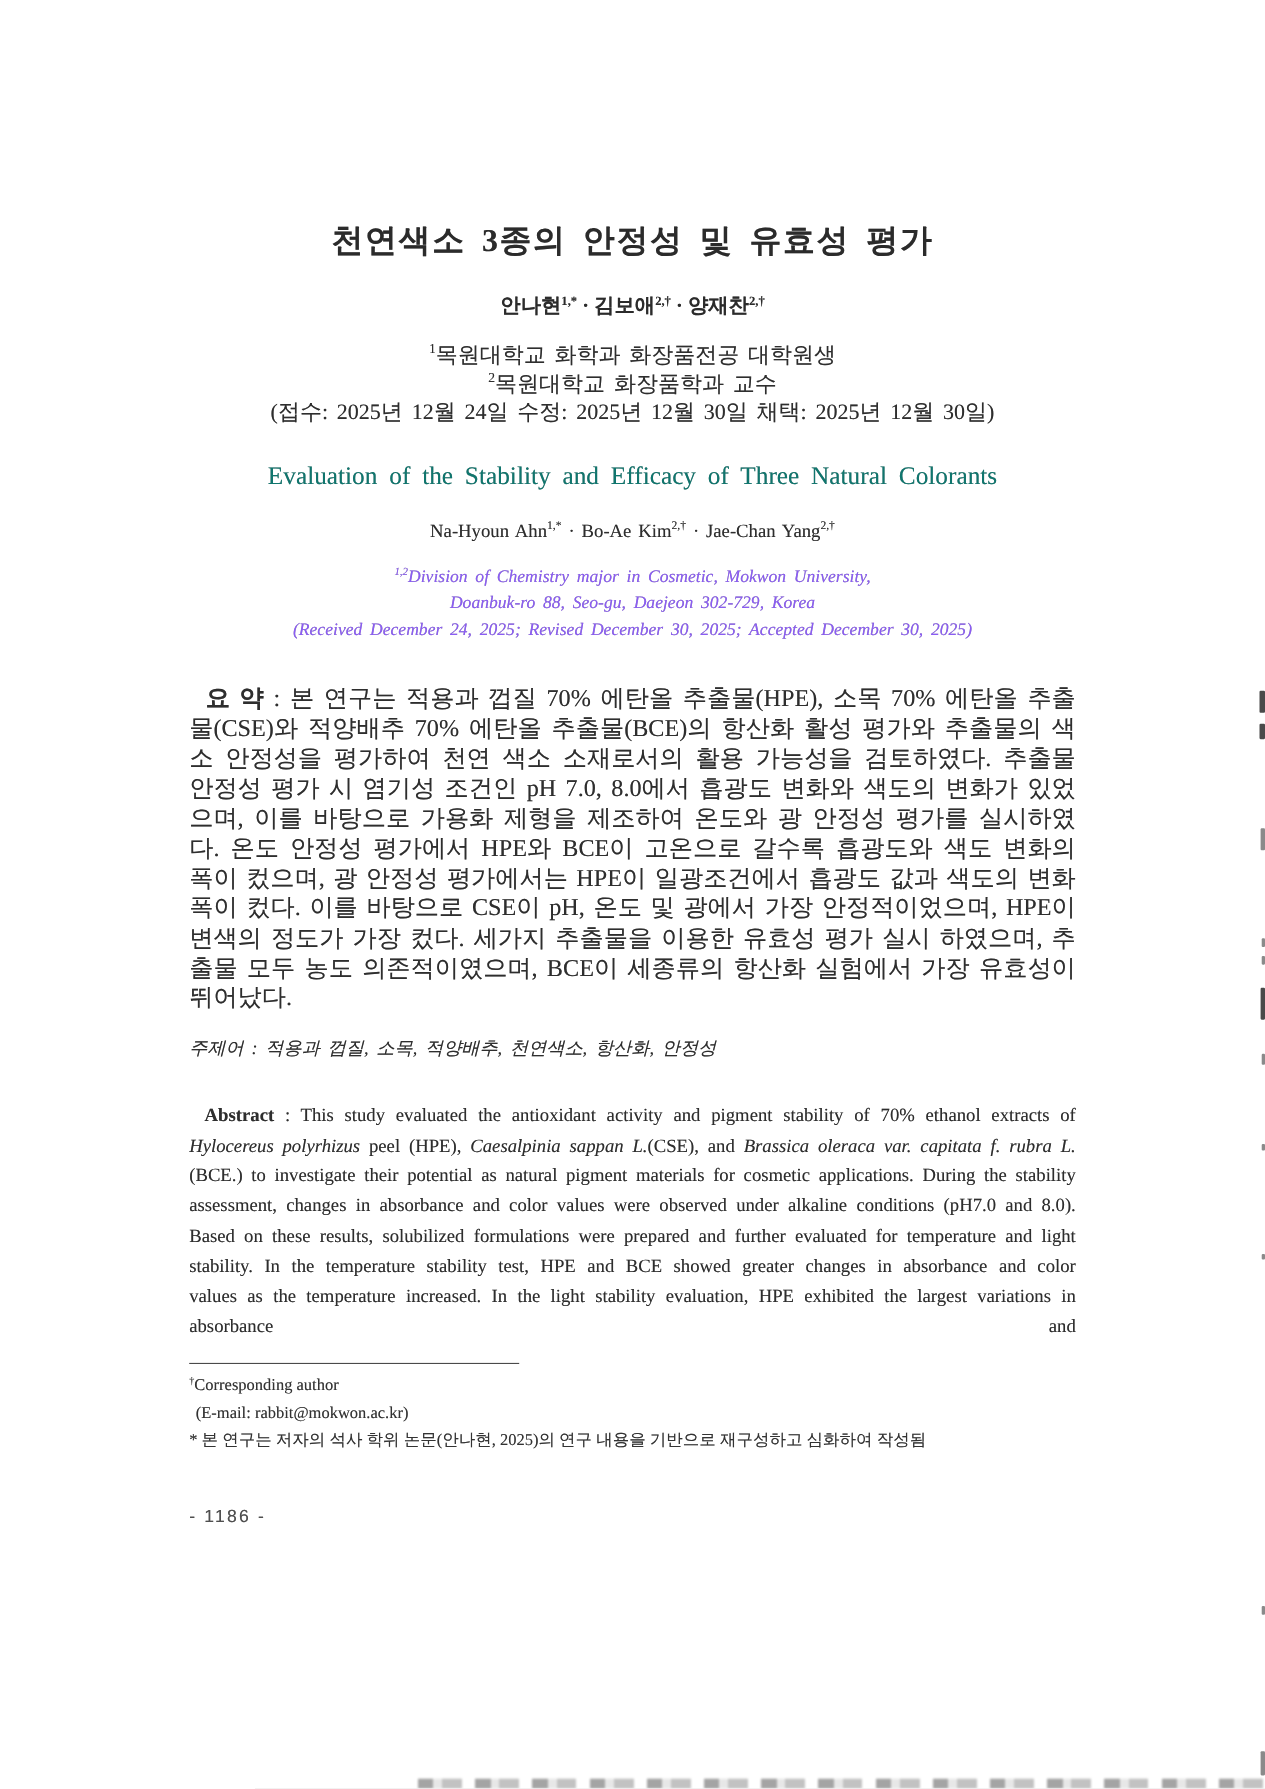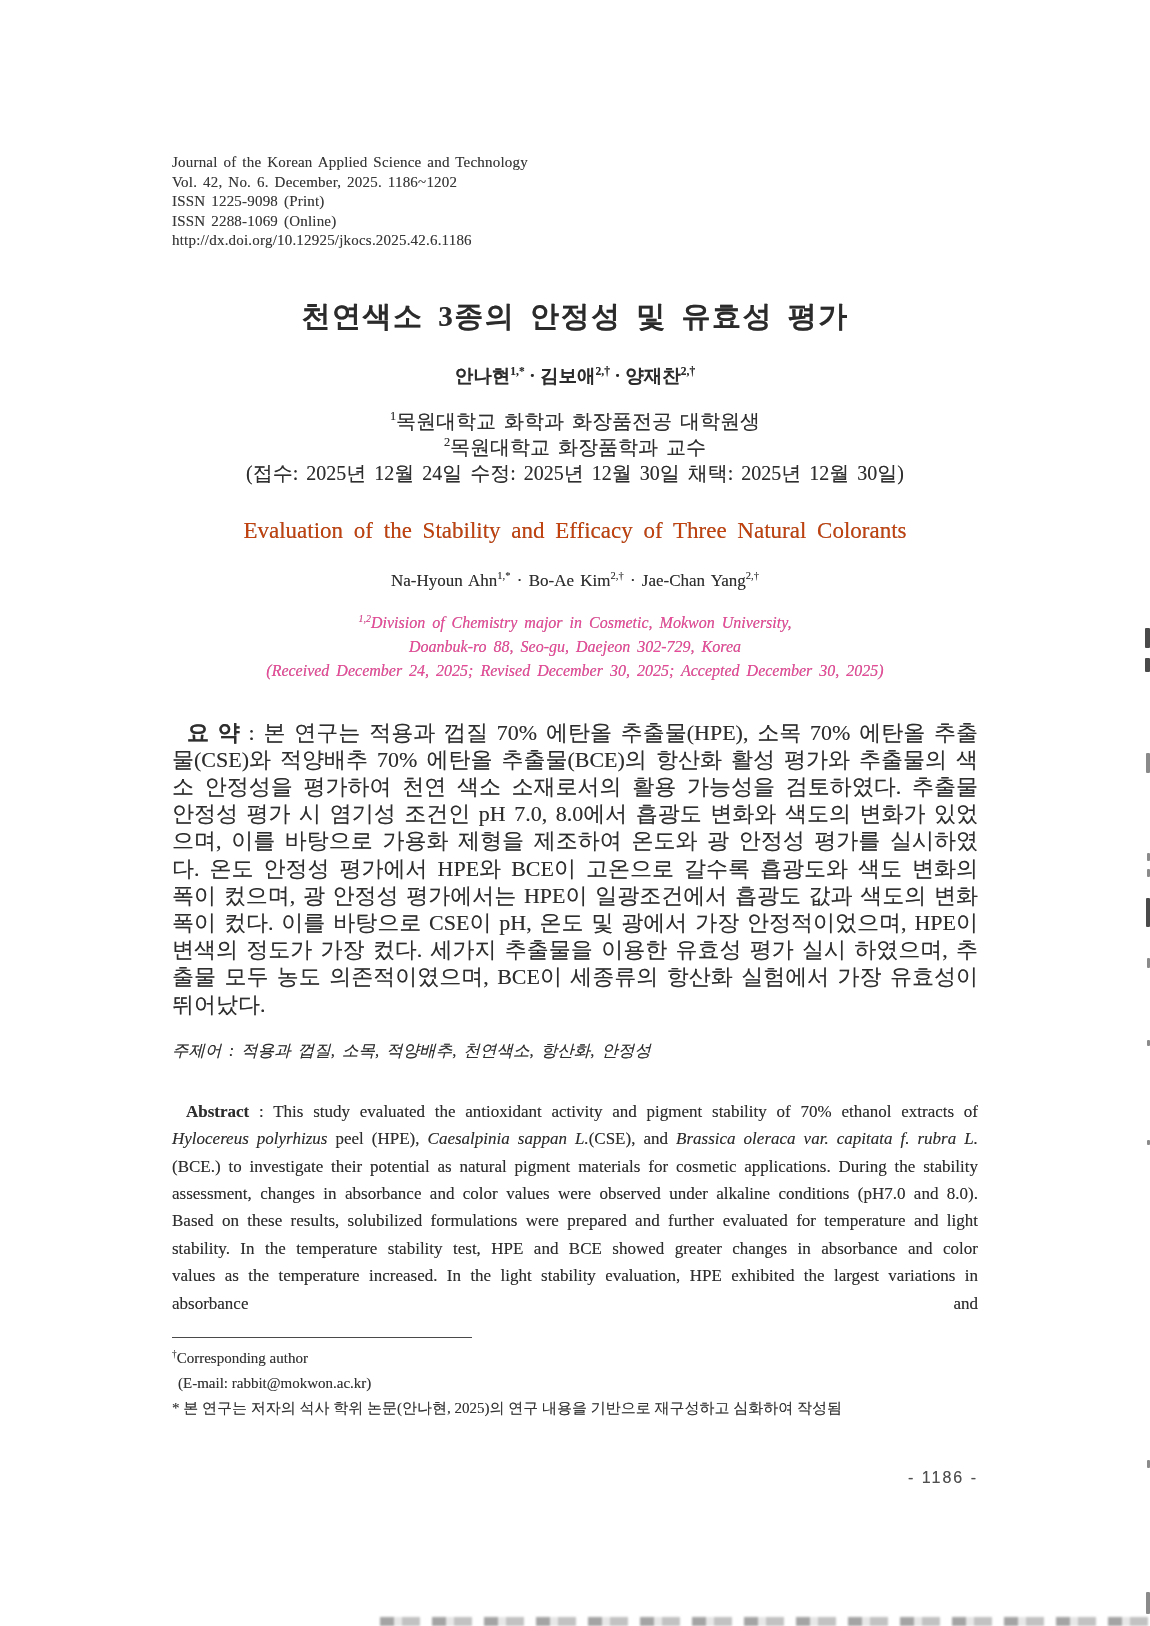--- a/index.html
+++ b/index.html
@@ -51,36 +51,36 @@
     line-height: 26px;
     word-spacing: 3px;
   }
   
   .title-en {
     margin-top: 30px;
     text-align: center;
     font-size: 23px;
     line-height: 30px;
     word-spacing: 5px;
-    color: #c2410c;
+    color: #0f766e;
   }
   .authors-en {
     margin-top: 25px;
     text-align: center;
     font-size: 17px;
     word-spacing: 2px;
   }
   .affil-en {
     margin-top: 20px;
     text-align: center;
     font-style: italic;
     font-size: 16px;
     line-height: 24px;
     word-spacing: 3px;
-    color: #ec4899;
+    color: #8b5cf6;
   }
   
   .abstract-ko {
     margin-top: 36px;
     font-size: 22px;
     line-height: 27.2px;
     text-align: justify;
     text-indent: 15px;
     word-spacing: 2px;
     word-break: break-all;
@@ -111,21 +111,21 @@
   }
   .footnotes {
     margin-top: 6px;
     font-size: 15px;
     line-height: 25px;
     color: #333;
   }
   .footnotes .fn-email { padding-left: 6px; }
   .page-number {
     margin-top: 48px;
-    text-align: right;
+    text-align: left;
     font-size: 16px;
     letter-spacing: 2px;
     color: #4f4f4f;
     font-family: "Liberation Sans", "DejaVu Sans", sans-serif;
   }
   sup { font-size: 0.62em; line-height: 0; }
   
   .artifact { position: absolute; background: #4a4a4a; border-radius: 1px; }
   .artifact.faint { background: #8a8a8a; }
   .bottom-smudge {
@@ -141,27 +141,20 @@
     );
     filter: blur(1.1px);
   }
 </style>
 </head>
 <body>
 
 <div class="page">
   <div class="content">
 
-    <div class="journal-header">
-      <div>Journal of the Korean Applied Science and Technology</div>
-      <div>Vol. 42, No. 6. December, 2025. 1186~1202</div>
-      <div>ISSN 1225-9098 (Print)</div>
-      <div>ISSN 2288-1069 (Online)</div>
-      <div>http://dx.doi.org/10.12925/jkocs.2025.42.6.1186</div>
-    </div>
 
     <div class="title-ko">천연색소 3종의 안정성 및 유효성 평가</div>
 
     <div class="authors-ko"><span>안나현</span><sup>1,*</sup><span> · </span><span>김보애</span><sup>2,†</sup><span> · </span><span>양재찬</span><sup>2,†</sup></div>
 
     <div class="affil-ko">
       <div><sup>1</sup><span>목원대학교 화학과 화장품전공 대학원생</span></div>
       <div><sup>2</sup><span>목원대학교 화장품학과 교수</span></div>
       <div>(접수: 2025년 12월 24일 수정: 2025년 12월 30일 채택: 2025년 12월 30일)</div>
     </div>

